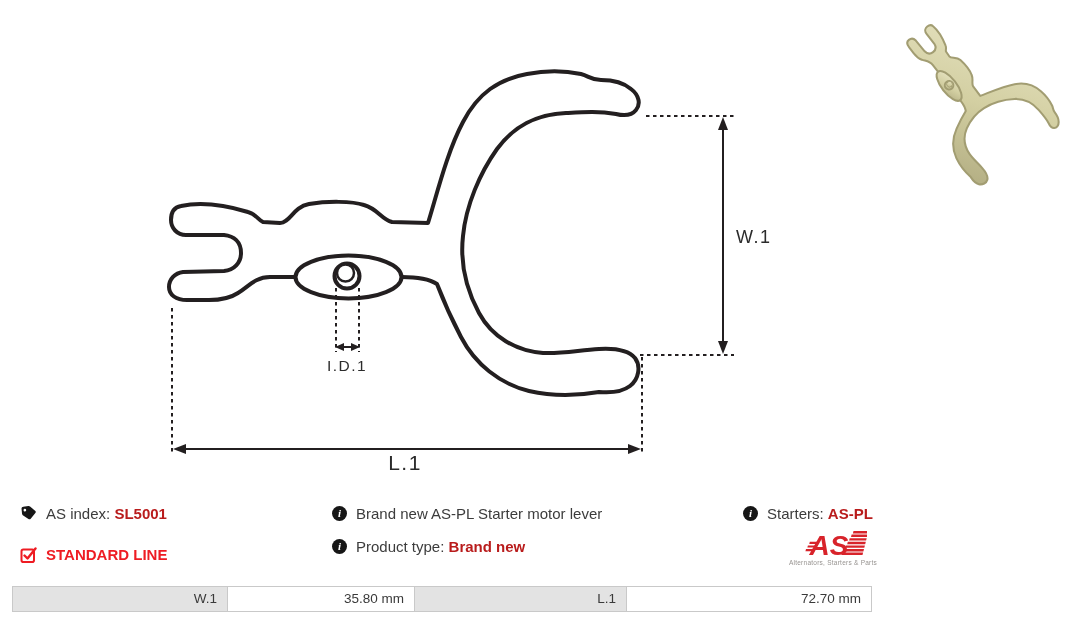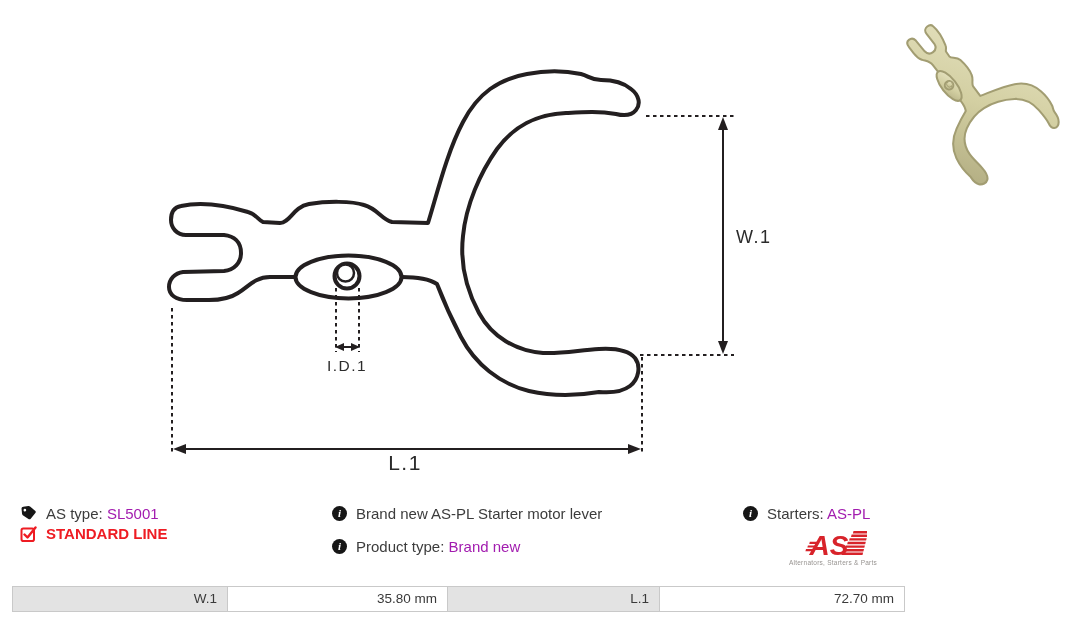--- a/index.html
+++ b/index.html
@@ -11,21 +11,21 @@
   .scene{position:absolute;left:0;top:0;}
   .dim-label{
     font-family:"Liberation Sans", sans-serif;
     fill:#2b2b2b;letter-spacing:1.5px;
   }
   .info-item{
     position:absolute;display:flex;align-items:center;gap:9px;
     font-size:15px;color:#3c3c3c;white-space:nowrap;height:20px;
   }
   .info-item .lbl{color:#3c3c3c;}
-  .info-item b{color:#a21caf;font-weight:normal;}
+  .info-item b{color:#b91c1c;font-weight:bold;}
   .info-icon{
     width:15px;height:15px;border-radius:50%;background:#161616;flex:0 0 15px;
     display:inline-flex;align-items:center;justify-content:center;
     color:#fff;font:italic bold 11px/15px "Liberation Serif", serif;
   }
   .info-icon::after{content:"i";}
   .standard-line{color:#ee1c23;font-weight:bold;}
   .logo-wrap{
     position:absolute;left:786px;top:529px;width:94px;
     display:flex;flex-direction:column;align-items:center;justify-content:center;
@@ -36,21 +36,21 @@
   .dim-table{
     position:absolute;left:12px;top:586px;display:flex;height:26px;
   }
   .dim-table .cell{
     box-sizing:border-box;height:26px;line-height:24px;border:1px solid #c9c9c9;
     font-size:13.5px;color:#3a3a3a;text-align:right;padding-right:10px;
   }
   .dim-table .cell + .cell{margin-left:-1px;}
   .cell.gray{background:#e3e3e3;}
   .cell.white{background:#ffffff;}
-  .c0{width:216px;} .c1{width:221px;} .c2{width:213px;} .c3{width:246px;}
+  .c0{width:216px;} .c1{width:188px;} .c2{width:213px;} .c3{width:246px;}
 </style>
 </head>
 <body>
 
 <svg class="scene" width="1080" height="625" viewBox="0 0 1080 625">
   <defs>
     <g id="lever-shape">
       <path d="M 181,206
                C 205,201 228,206 248,212 C 256,214 257,219 263,222 L 280,223
                C 290,223 293,207 309,204 C 327,201 352,201 364,205
@@ -116,24 +116,24 @@
   <g>
     <use href="#lever-shape" transform="translate(972,92) rotate(52) scale(0.34) translate(-404,-235)" fill="url(#khaki)" stroke="#a29d72" stroke-width="6" stroke-linejoin="round" stroke-linecap="round"></use>
   </g>
 </svg>
 
 <div class="info-item" style="left:20px;top:503px;">
   <svg width="17" height="17" viewBox="0 0 17 17">
     <path transform="rotate(-6 8 8)" fill="#161616" d="M2,3.2 a2,2 0 0 1 2,-2 h5.1 c0.6,0 1.2,0.24 1.6,0.65 l4.6,4.6 a1.6,1.6 0 0 1 0,2.26 l-5.2,5.2 a1.6,1.6 0 0 1 -2.26,0 L2.6,9.6 A2,2 0 0 1 2,8.2 Z"></path>
     <circle transform="rotate(-6 8 8)" cx="5.2" cy="4.8" r="1.35" fill="#ffffff"></circle>
   </svg>
-  <span><span class="lbl">AS type:</span> <b>SL5001</b></span>
+  <span><span class="lbl">AS index:</span> <b>SL5001</b></span>
 </div>
 
-<div class="info-item" style="left:20px;top:523px;">
+<div class="info-item" style="left:20px;top:544px;">
   <svg width="17" height="17" viewBox="0 0 17 17">
     <rect x="1.5" y="3.5" width="12.5" height="12.5" rx="1.8" fill="none" stroke="#ee1c23" stroke-width="2"></rect>
     <path d="M4.5,9.5 L7.5,12.5 L15.5,2.5" fill="none" stroke="#ee1c23" stroke-width="2.4" stroke-linecap="round" stroke-linejoin="round"></path>
   </svg>
   <span class="standard-line">STANDARD LINE</span>
 </div>
 
 <div class="info-item" style="left:332px;top:503px;">
   <span class="info-icon"></span>
   <span>Brand new AS-PL Starter motor lever</span>

